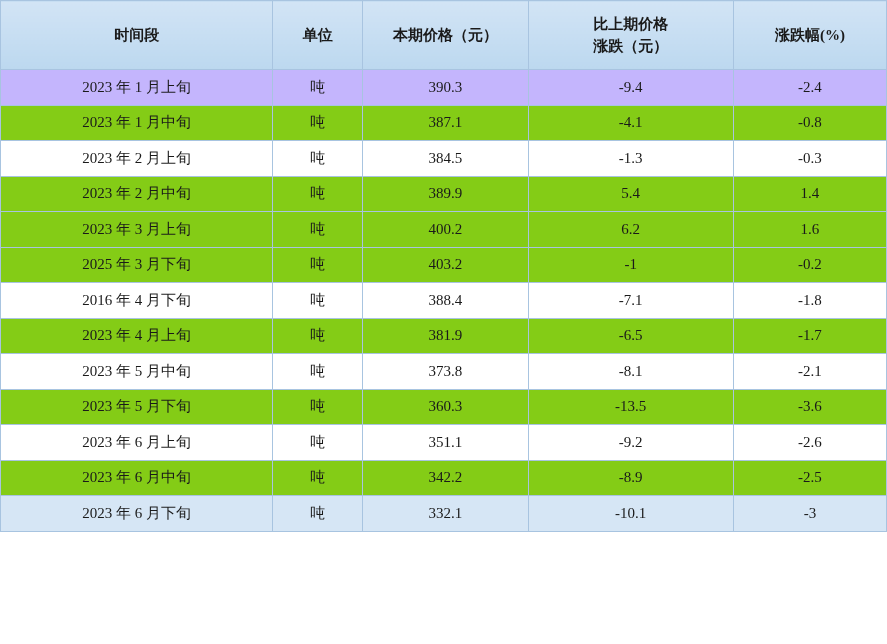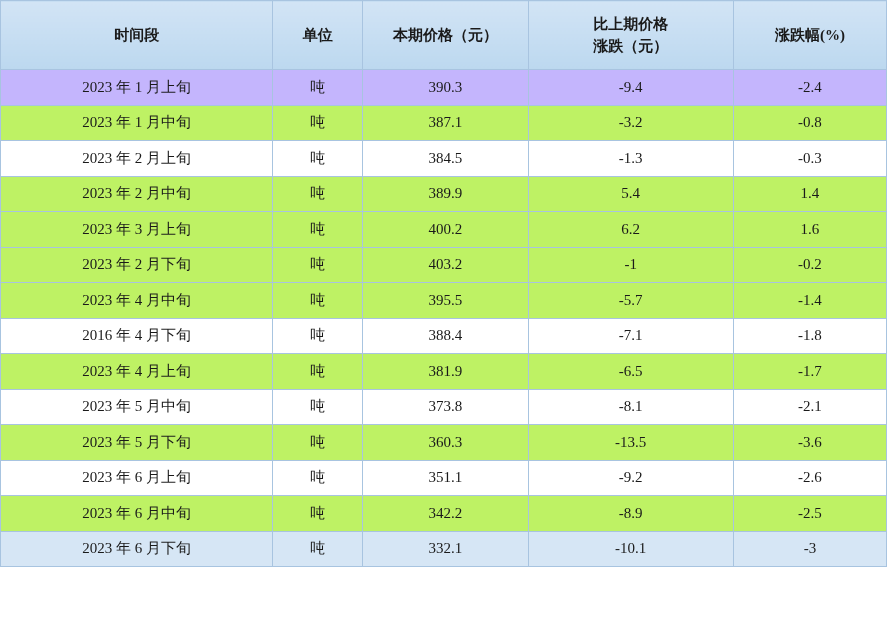--- a/index.html
+++ b/index.html
@@ -45,21 +45,21 @@
     line-height: 1.5;
   }
   thead th .hdr-line {
     display: block;
   }
   tbody td {
     height: 34.5px;
     background: #ffffff;
   }
   tbody tr.alt td {
-    background: #bef264;
+    background: #84cc16;
   }
   tbody tr:first-child td {
     background: #c4b5fd;
   }
   tbody tr:last-child td {
     background: #d6e6f5;
   }
   .col-period { width: 272px; }
   .col-unit { width: 90px; }
   .col-price { width: 165px; }
@@ -166,21 +166,21 @@
           <td>2023 年 1 月上旬</td>
           <td>吨</td>
           <td>390.3</td>
           <td>-9.4</td>
           <td>-2.4</td>
         </tr>
         <tr class="alt">
           <td>2023 年 1 月中旬</td>
           <td>吨</td>
           <td>387.1</td>
-          <td>-3.2</td>
+          <td>-4.1</td>
           <td>-0.8</td>
         </tr>
         <tr>
           <td>2023 年 2 月上旬</td>
           <td>吨</td>
           <td>384.5</td>
           <td>-1.3</td>
           <td>-0.3</td>
         </tr>
         <tr class="alt">
@@ -191,33 +191,26 @@
           <td>1.4</td>
         </tr>
         <tr class="alt">
           <td>2023 年 3 月上旬</td>
           <td>吨</td>
           <td>400.2</td>
           <td>6.2</td>
           <td>1.6</td>
         </tr>
         <tr class="alt">
-          <td>2023 年 2 月下旬</td>
+          <td>2025 年 3 月下旬</td>
           <td>吨</td>
           <td>403.2</td>
           <td>-1</td>
           <td>-0.2</td>
         </tr>
-        <tr class="alt">
-          <td>2023 年 4 月中旬</td>
-          <td>吨</td>
-          <td>395.5</td>
-          <td>-5.7</td>
-          <td>-1.4</td>
-        </tr>
         <tr>
           <td>2016 年 4 月下旬</td>
           <td>吨</td>
           <td>388.4</td>
           <td>-7.1</td>
           <td>-1.8</td>
         </tr>
         <tr class="alt">
           <td>2023 年 4 月上旬</td>
           <td>吨</td>

